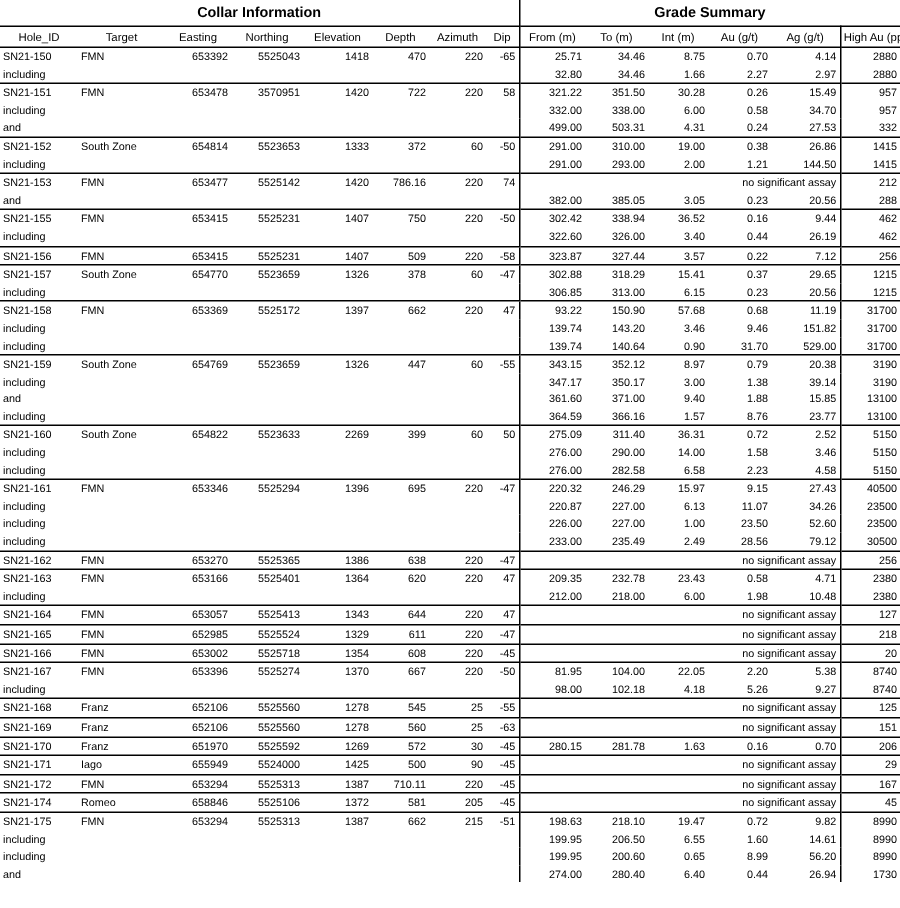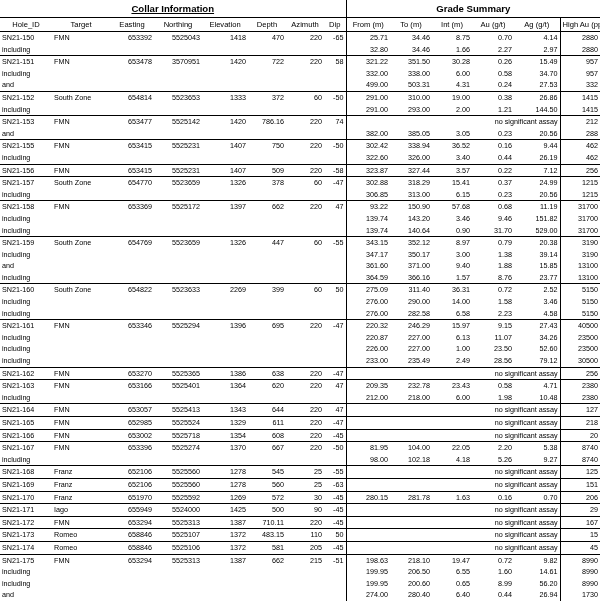--- a/index.html
+++ b/index.html
@@ -35,21 +35,21 @@
   }
   
   tr.grouphdr td {
     font-size: 9.6px;
     font-weight: bold;
     text-align: center;
     height: 17px;
     line-height: 17px;
     border-bottom: 1px solid #000;
   }
-  td.gh-collar { border-right: 1px solid #000; text-decoration: underline; }
+  td.gh-collar { border-right: 1px solid #000; }
   
   tr.colhdr td {
     font-size: 7.6px;
     font-weight: normal;
     text-align: center;
     height: 13px;
     line-height: 13px;
     border-bottom: 1.6px solid #000;
   }
   .vsep-r { border-right: 1px solid #000; }
@@ -308,21 +308,21 @@
           <td class="num">654770</td>
           <td class="num">5523659</td>
           <td class="num">1326</td>
           <td class="num">378</td>
           <td class="num">60</td>
           <td class="num vsep-r">-47</td>
           <td class="num">302.88</td>
           <td class="num">318.29</td>
           <td class="num">15.41</td>
           <td class="num">0.37</td>
-          <td class="num vsep-r">24.99</td>
+          <td class="num vsep-r">29.65</td>
           <td class="num">1215</td>
         </tr>
         <tr>
           <td class="txt">including</td>
           <td class="txt"></td>
           <td class="num"></td>
           <td class="num"></td>
           <td class="num"></td>
           <td class="num"></td>
           <td class="num"></td>
@@ -728,32 +728,20 @@
           <td class="num">653294</td>
           <td class="num">5525313</td>
           <td class="num">1387</td>
           <td class="num">710.11</td>
           <td class="num">220</td>
           <td class="num vsep-r">-45</td>
           <td class="nsa vsep-r" colspan="5">no significant assay</td>
           <td class="num">167</td>
         </tr>
         <tr class="holetop">
-          <td class="txt">SN21-173</td>
-          <td class="txt">Romeo</td>
-          <td class="num">658846</td>
-          <td class="num">5525107</td>
-          <td class="num">1372</td>
-          <td class="num">483.15</td>
-          <td class="num">110</td>
-          <td class="num vsep-r">50</td>
-          <td class="nsa vsep-r" colspan="5">no significant assay</td>
-          <td class="num">15</td>
-        </tr>
-        <tr class="holetop">
           <td class="txt">SN21-174</td>
           <td class="txt">Romeo</td>
           <td class="num">658846</td>
           <td class="num">5525106</td>
           <td class="num">1372</td>
           <td class="num">581</td>
           <td class="num">205</td>
           <td class="num vsep-r">-45</td>
           <td class="nsa vsep-r" colspan="5">no significant assay</td>
           <td class="num">45</td>

